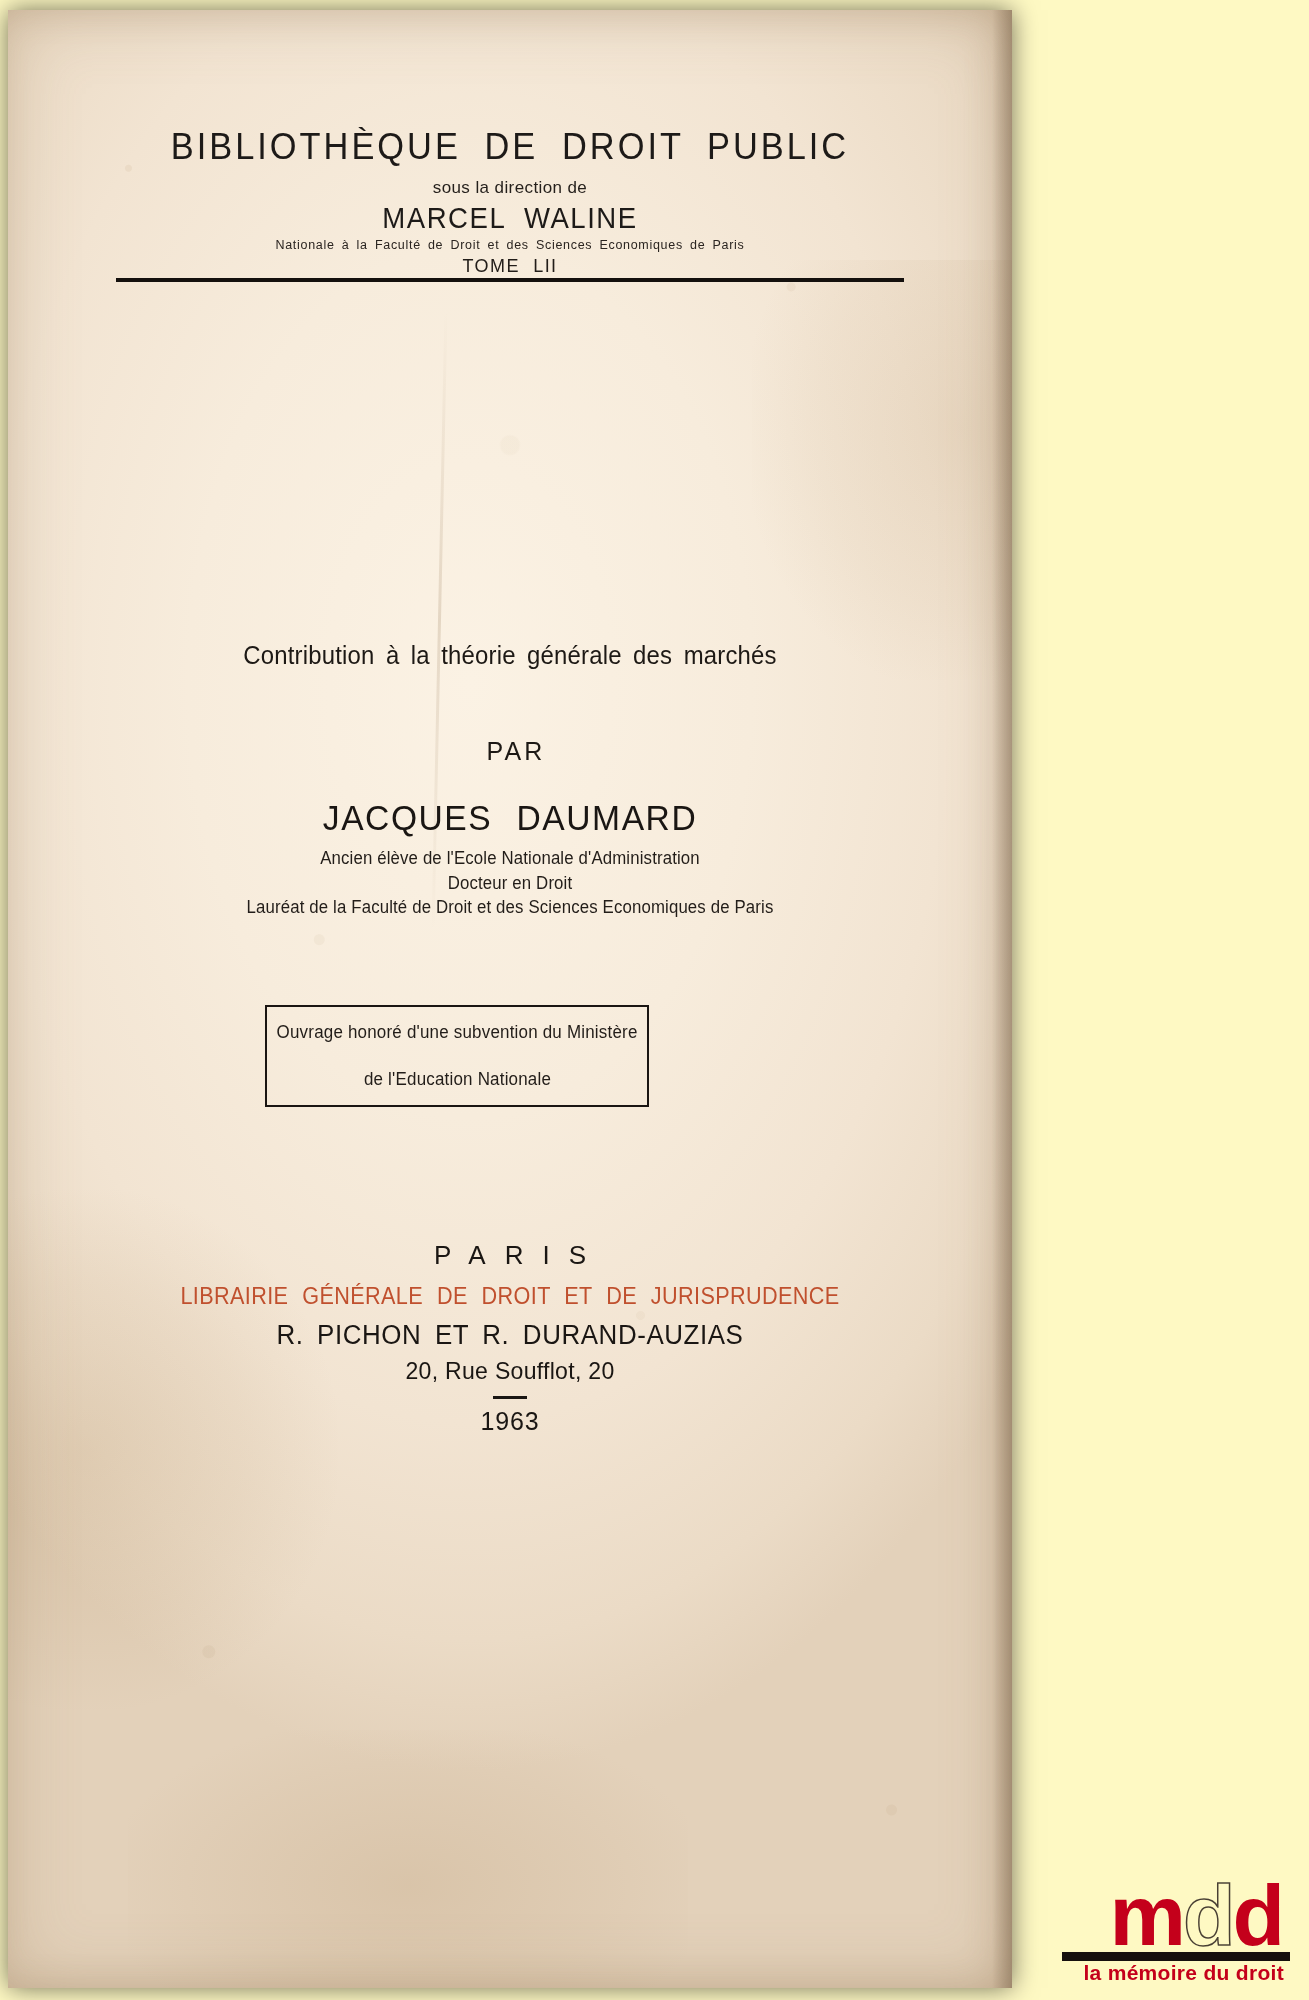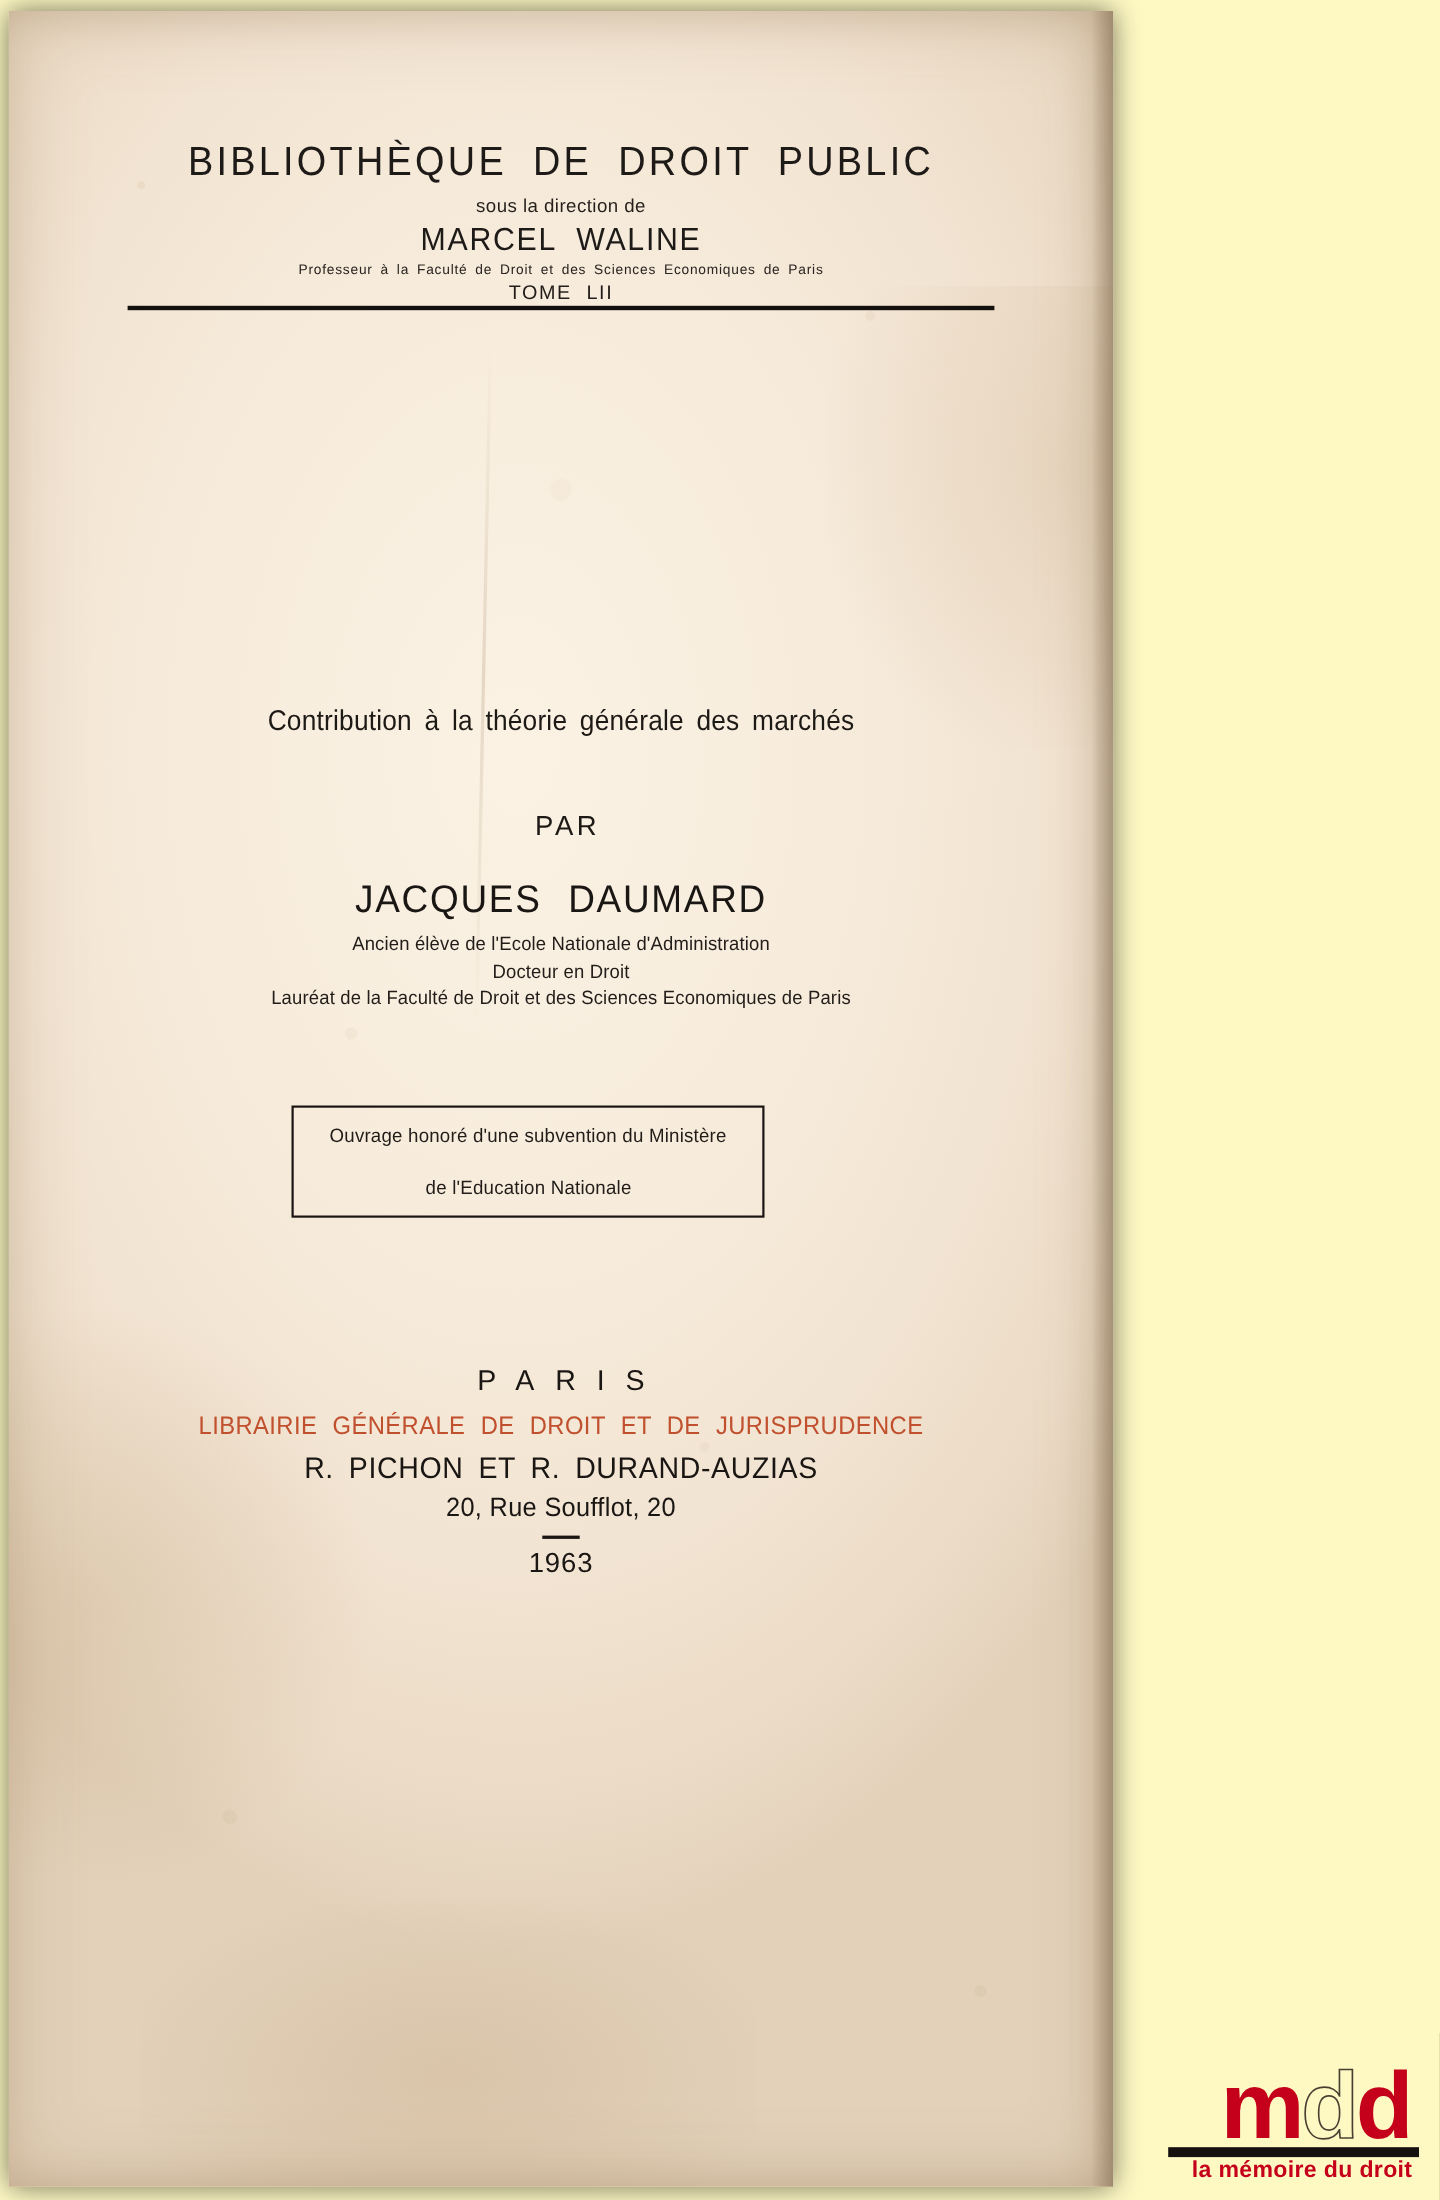--- a/index.html
+++ b/index.html
@@ -182,21 +182,21 @@
     line-height: 24.5px;
     letter-spacing: .15px;
     color: #221d19;
     transform: scaleX(.96);
   }
 
   .subvention-box {
     position: absolute;
     left: 257px;
     top: 995px;
-    width: 430px;
+    width: 384px;
     height: 102px;
     border: 2px solid #1a1512;
     display: flex;
     flex-direction: column;
     align-items: center;
     justify-content: center;
     gap: 26px;
   }
   .subvention-line {
     font-size: 17.5px;
@@ -300,21 +300,21 @@
     <div class="crease"></div>
 
     <div class="content">
 
       <div class="series-title">BIBLIOTHÈQUE DE DROIT PUBLIC</div>
 
       <div class="sous-direction">sous la direction de</div>
 
       <div class="director">MARCEL  WALINE</div>
 
-      <div class="director-credentials">Professeur à la Faculté de Droit et des Sciences Economiques de Paris</div>
+      <div class="director-credentials">Nationale à la Faculté de Droit et des Sciences Economiques de Paris</div>
 
       <div class="tome">TOME  LII</div>
 
       <div class="rule"></div>
 
 
       <div class="subtitle">Contribution à la théorie générale des marchés</div>
 
       <div class="par">PAR</div>
 

